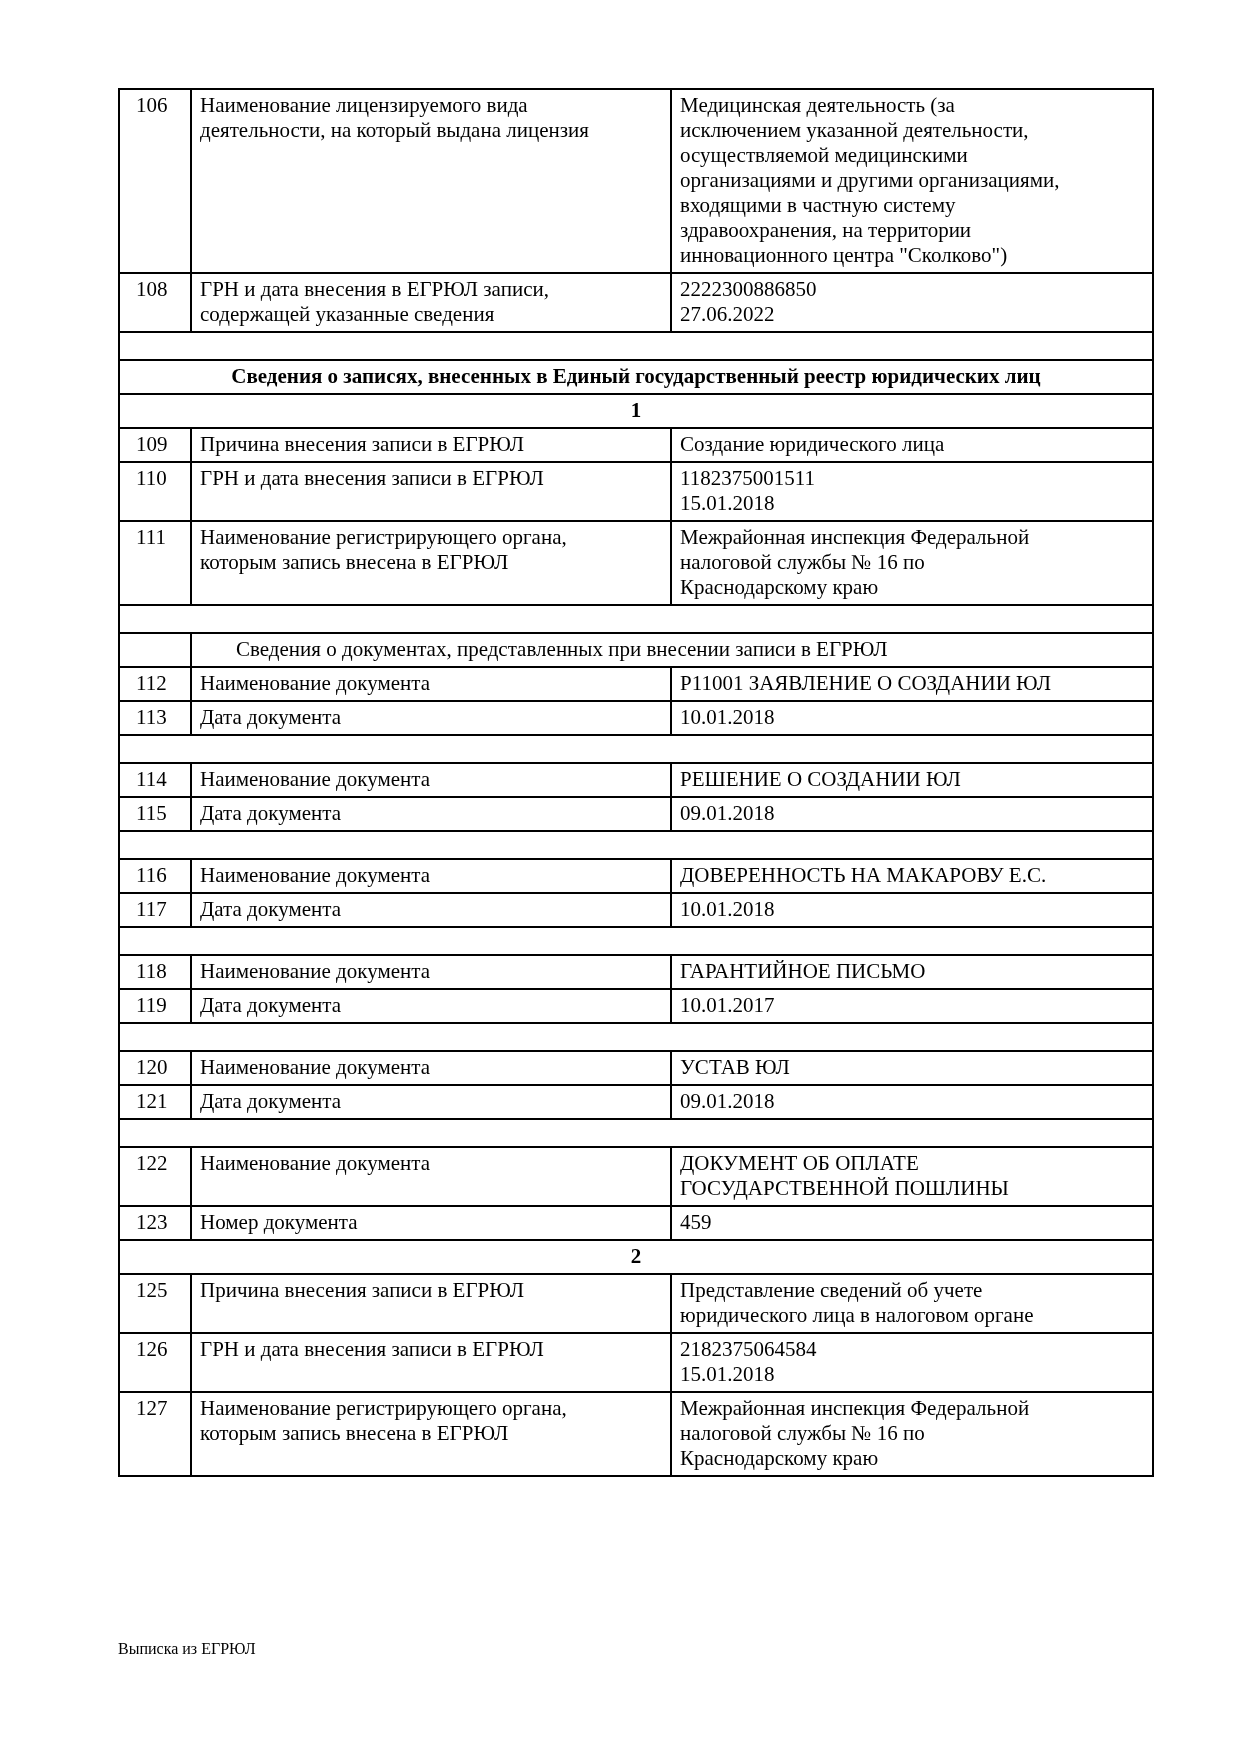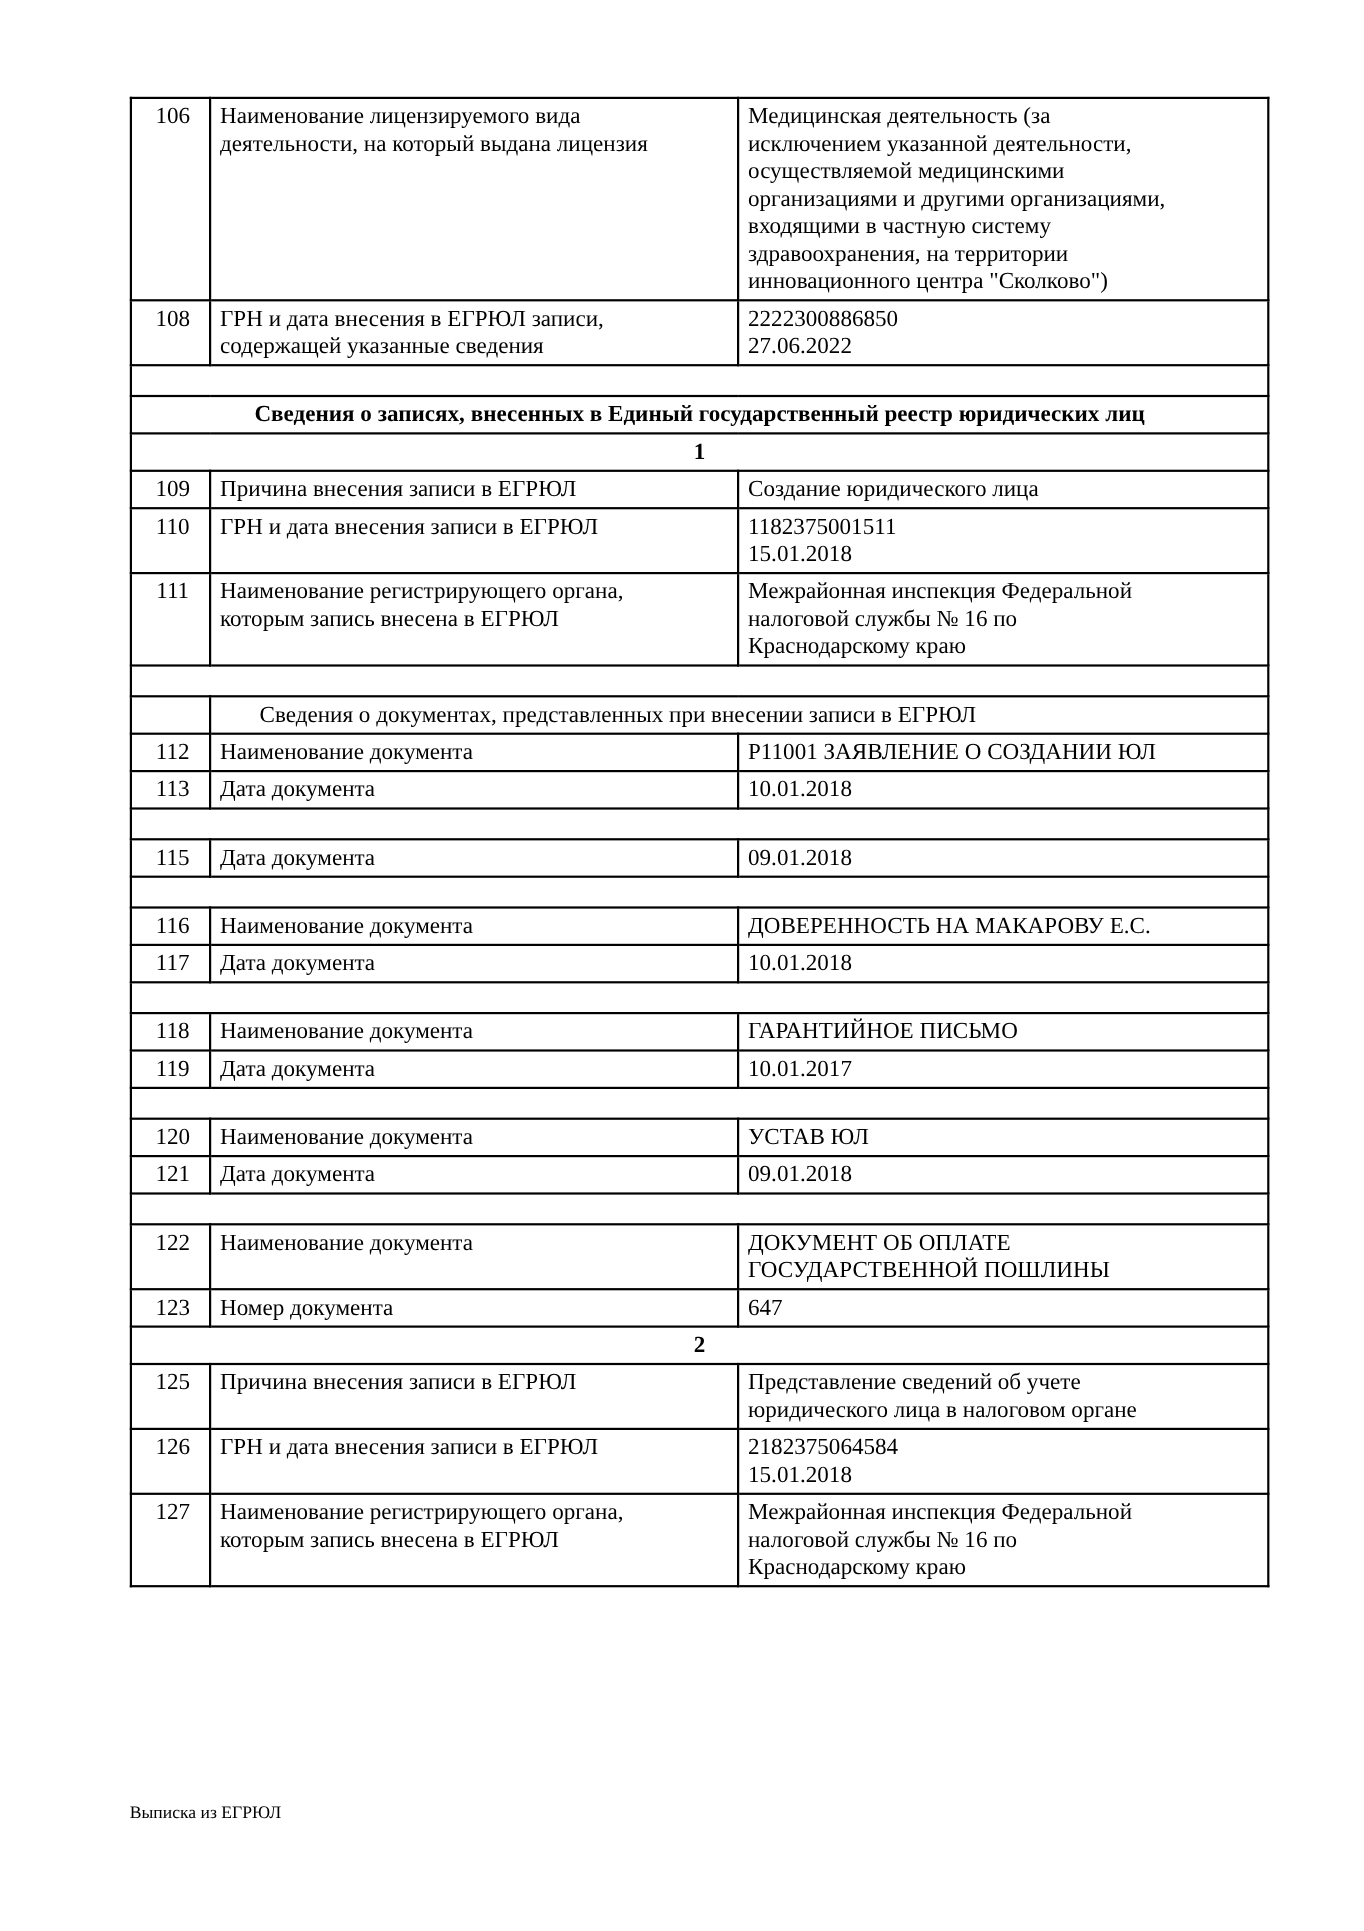--- a/index.html
+++ b/index.html
@@ -22,22 +22,21 @@
   .doc-table td{
     border:2px solid #000;
     vertical-align:top;
     padding:3px 8px 4px 8px;
     font-size:21px;
     line-height:25px;
     white-space:pre-line;
     overflow:hidden;
   }
   .doc-table td.cell-num{
-    text-align:center;
-    padding-left:6px;padding-right:2px;
+    padding-left:16px;padding-right:2px;
   }
   .doc-table tr.row-spacer td{
     height:26px;
     padding:0;
   }
   .doc-table td.cell-section{
     font-weight:bold;
     text-align:center;
     margin-left:37px;
   }
@@ -135,20 +134,25 @@
       </tr>
       <tr>
         <td class="cell-num">113</td>
         <td class="cell-label">Дата документа</td>
         <td class="cell-value">10.01.2018</td>
       </tr>
       <tr class="row-spacer">
         <td colspan="3"></td>
       </tr>
       <tr>
+        <td class="cell-num">114</td>
+        <td class="cell-label">Наименование документа</td>
+        <td class="cell-value">РЕШЕНИЕ О СОЗДАНИИ ЮЛ</td>
+      </tr>
+      <tr>
         <td class="cell-num">115</td>
         <td class="cell-label">Дата документа</td>
         <td class="cell-value">09.01.2018</td>
       </tr>
       <tr class="row-spacer">
         <td colspan="3"></td>
       </tr>
       <tr>
         <td class="cell-num">116</td>
         <td class="cell-label">Наименование документа</td>
@@ -190,21 +194,21 @@
       </tr>
       <tr>
         <td class="cell-num">122</td>
         <td class="cell-label">Наименование документа</td>
         <td class="cell-value">ДОКУМЕНТ ОБ ОПЛАТЕ
 ГОСУДАРСТВЕННОЙ ПОШЛИНЫ</td>
       </tr>
       <tr>
         <td class="cell-num">123</td>
         <td class="cell-label">Номер документа</td>
-        <td class="cell-value">647</td>
+        <td class="cell-value">459</td>
       </tr>
       <tr>
         <td class="cell-center" colspan="3">2</td>
       </tr>
       <tr>
         <td class="cell-num">125</td>
         <td class="cell-label">Причина внесения записи в ЕГРЮЛ</td>
         <td class="cell-value">Представление сведений об учете
 юридического лица в налоговом органе</td>
       </tr>

